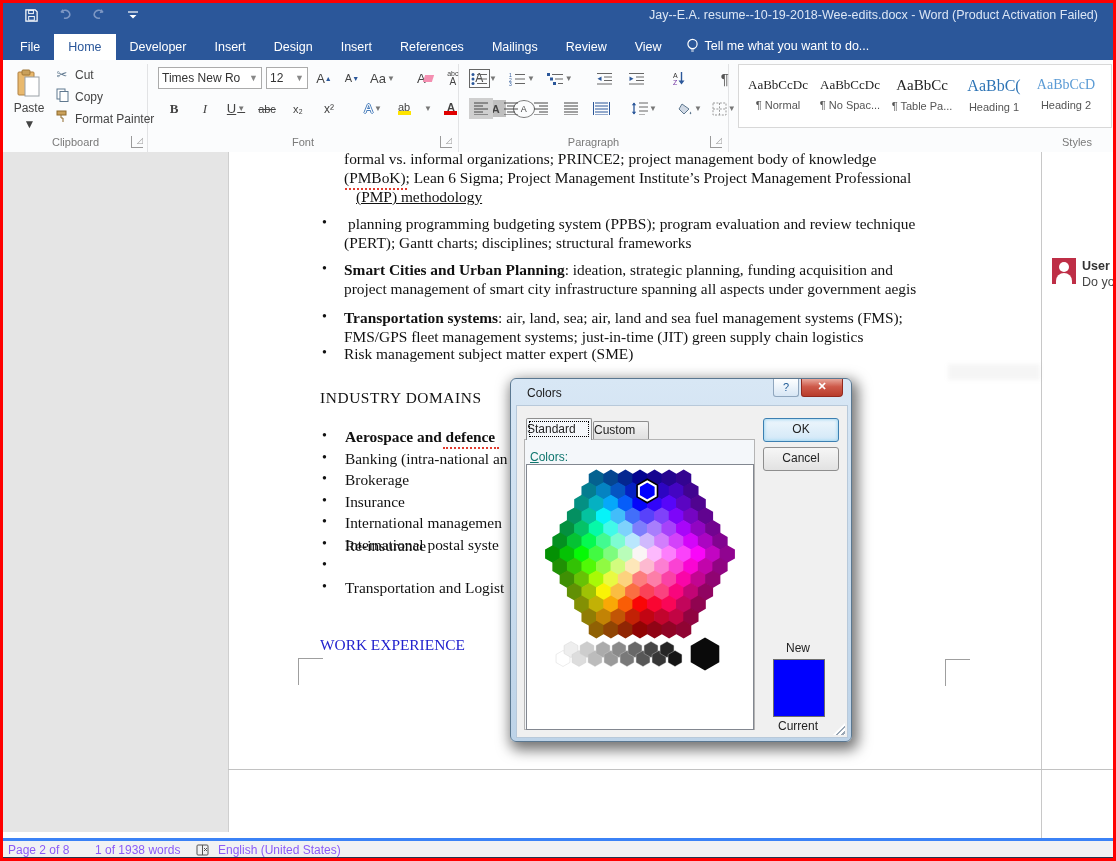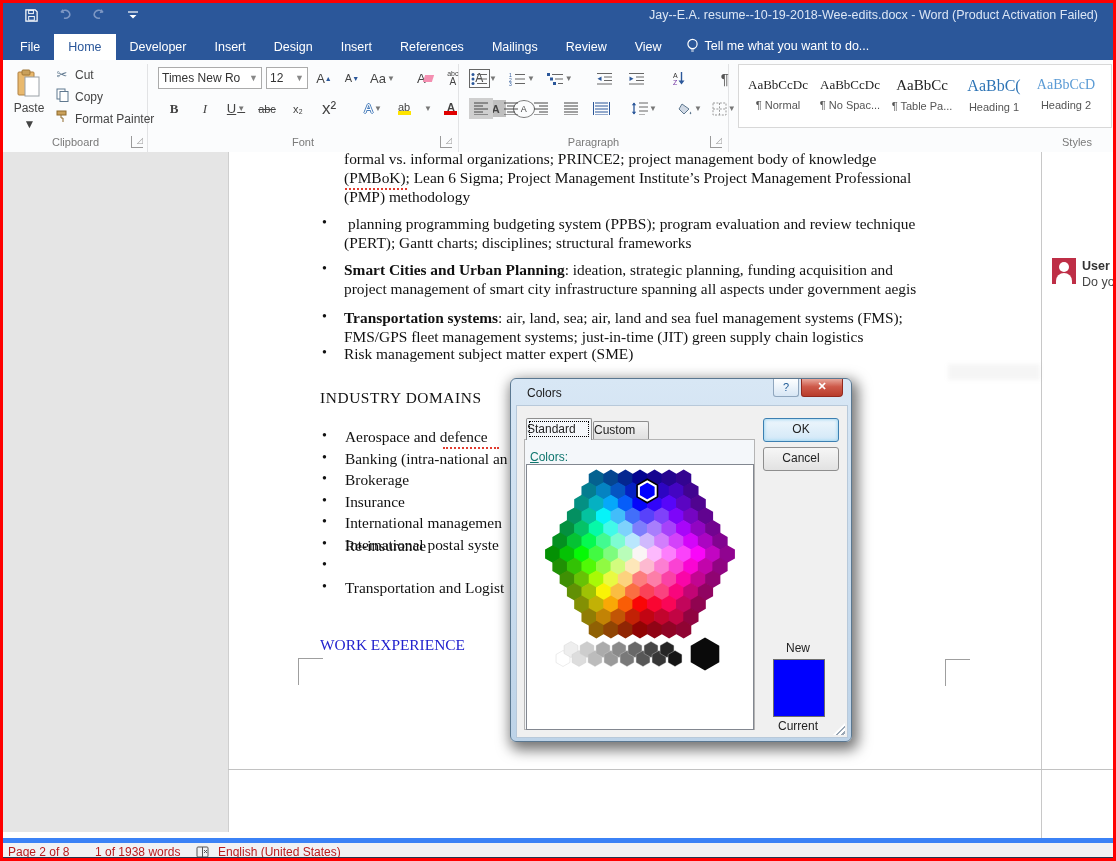--- a/index.html
+++ b/index.html
@@ -59,21 +59,21 @@
   .cropmark{position:absolute;width:24px;height:26px;border-left:1px solid #9f9f9f;border-top:1px solid #9f9f9f;}
   .smudge{position:absolute;left:948px;top:212px;width:92px;height:16px;background:rgba(120,120,120,0.07);filter:blur(2px);}
   .comment{position:absolute;left:1052px;top:106px;width:62px;}
   .comment-avatar{position:absolute;left:0;top:0;width:24px;height:26px;background:#be2e46;}
   .comment-avatar:before{content:"";position:absolute;left:7px;top:4px;width:10px;height:10px;border-radius:50%;background:#fff;}
   .comment-avatar:after{content:"";position:absolute;left:4px;top:15px;width:16px;height:11px;border-radius:8px 8px 0 0;background:#fff;}
   .comment-author{position:absolute;left:30px;top:1px;font-weight:bold;font-size:12.5px;color:#333;white-space:nowrap;}
   .comment-text{position:absolute;left:30px;top:17px;font-size:12.5px;color:#444;white-space:nowrap;}
 
   
-  .statusbar{position:absolute;left:0;top:838px;width:1116px;height:19px;background:#f1f2f4;border-top:5px solid #3b82f6;font-size:12px;color:#b91c1c;}
+  .statusbar{position:absolute;left:0;top:838px;width:1116px;height:19px;background:#f1f2f4;border-top:3px solid #3b82f6;font-size:12px;color:#8b5cf6;}
   .statusbar span{position:absolute;top:2px;white-space:nowrap;}
   .bottomstrip{position:absolute;left:0;top:857px;width:1116px;height:4px;background:#24384f;}
 
   
   .dlg{position:absolute;left:510px;top:378px;width:340px;height:362px;z-index:50;
        background:linear-gradient(#d8e7f5,#bdd3e8);border:1px solid #5c7via;border:1px solid #5b7891;border-radius:6px;
        box-shadow:3px 5px 14px 3px rgba(0,0,0,0.55);}
   .dlg-title{position:absolute;left:16px;top:7px;font-size:12px;color:#1a1a1a;}
   .dlg-help{position:absolute;left:262px;top:0px;width:24px;height:17px;background:linear-gradient(#fdfeff,#d7e6f4);
             border:1px solid #8fa6be;border-top:none;border-radius:0 0 3px 3px;text-align:center;font-size:11px;color:#1e5a96;line-height:16px;}
@@ -245,21 +245,21 @@
         <span class="rbtn" style="text-decoration:underline">
             <span>U</span>
             <span class="caret">▼</span>
           </span>
         <span class="rbtn" style="text-decoration:line-through;font-size:11px">
             <span>abc</span>
           </span>
         <span class="rbtn" style="font-size:11px">
             <span>x₂</span>
           </span>
-        <span class="rbtn" style="font-size:17px">
+        <span class="rbtn" style="font-size:12px">
             <span>x²</span>
           </span>
         <span style="width:6px"></span>
         <span class="rbtn" style="color:#fff;text-shadow:-1px 0 #4a7ebb,1px 0 #4a7ebb,0 -1px #4a7ebb,0 1px #4a7ebb">
             <span>A</span>
             <span class="caret" style="text-shadow:none">▼</span>
           </span>
         <span class="rbtn stack">
             <span style="font-size:11px">ab</span>
             <span class="underbar" style="background:#ffe400"></span>
@@ -427,30 +427,30 @@
   </div>
 
   <div class="docarea">
     <div class="canvas-left"></div>
     <div class="markup-divider"></div>
     <div class="page-bottom-line"></div>
     <div class="smudge"></div>
     <div id="doc-content">
         <div class="dline" style="left: 344px; top: -2px;"><span>formal vs. informal organizations; PRINCE2; project management body of knowledge</span></div>
         <div class="dline" style="left: 344px; top: 17px;"><span>(PMBoK); Lean 6 Sigma; Project Management Institute’s Project Management Professional</span></div>
-        <div class="dline" style="left: 344px; top: 36px;"><span>(PMP) methodology</span></div>
+        <div class="dline" style="left: 356px; top: 36px; text-decoration: underline;"><span>(PMP) methodology</span></div>
         <div class="dline" style="left: 348px; top: 63px;"><span>planning programming budgeting system (PPBS); program evaluation and review technique</span></div>
         <div class="dline" style="left: 344px; top: 109px;"><b>Smart Cities and Urban Planning</b><span>:  ideation, strategic planning, funding acquisition and</span></div>
         <div class="dline" style="left: 344px; top: 82px;"><span>(PERT); Gantt charts; disciplines; structural frameworks</span></div>
         <div class="dline" style="left: 344px; top: 128px;"><span>project management of smart city infrastructure spanning all aspects under government aegis</span></div>
         <div class="dline" style="left: 344px; top: 157px;"><b>Transportation systems</b><span>:  air, land, sea; air, land and sea fuel management systems (FMS);</span></div>
         <div class="dline" style="left: 344px; top: 176px;"><span>FMS/GPS fleet management systems; just-in-time (JIT) green supply chain logistics</span></div>
         <div class="dline" style="left: 344px; top: 193px;"><span>Risk management subject matter expert (SME)</span></div>
         <div class="dline spread" style="left: 320px; top: 237px;"><span>INDUSTRY DOMAINS</span></div>
-        <div class="dline" style="left: 345px; top: 276px;"><span>Aerospace and defence</span></div>
+        <div class="dline" style="left: 345px; top: 276px; font-weight: bold;"><span>Aerospace and defence</span></div>
         <div class="dline" style="left: 345px; top: 298px;"><span>Banking (intra-national an</span></div>
         <div class="dline" style="left: 345px; top: 319px;"><span>Brokerage</span></div>
         <div class="dline" style="left: 345px; top: 341px;"><span>Insurance</span></div>
         <div class="dline" style="left: 345px; top: 362px;"><span>International managemen</span></div>
         <div class="dline" style="left: 345px; top: 384px;"><span>International postal syste</span></div>
         <div class="dline" style="left: 345px; top: 385px;"><span>Re-insurance</span></div>
         <div class="dline" style="left: 345px; top: 427px;"><span>Transportation and Logist</span></div>
         <div class="dline" style="left: 320px; top: 484px; color: rgb(33, 33, 206);"><span>WORK EXPERIENCE</span></div>
         <div class="dbullet" style="left: 322px; top: 63px;">•</div>
         <div class="dbullet" style="left: 322px; top: 109px;">•</div>

